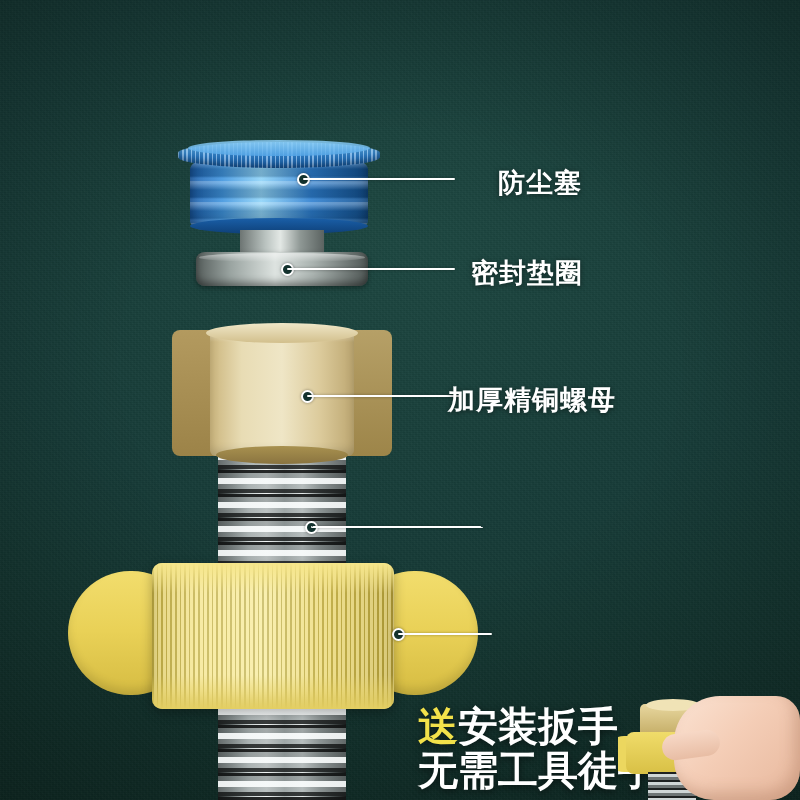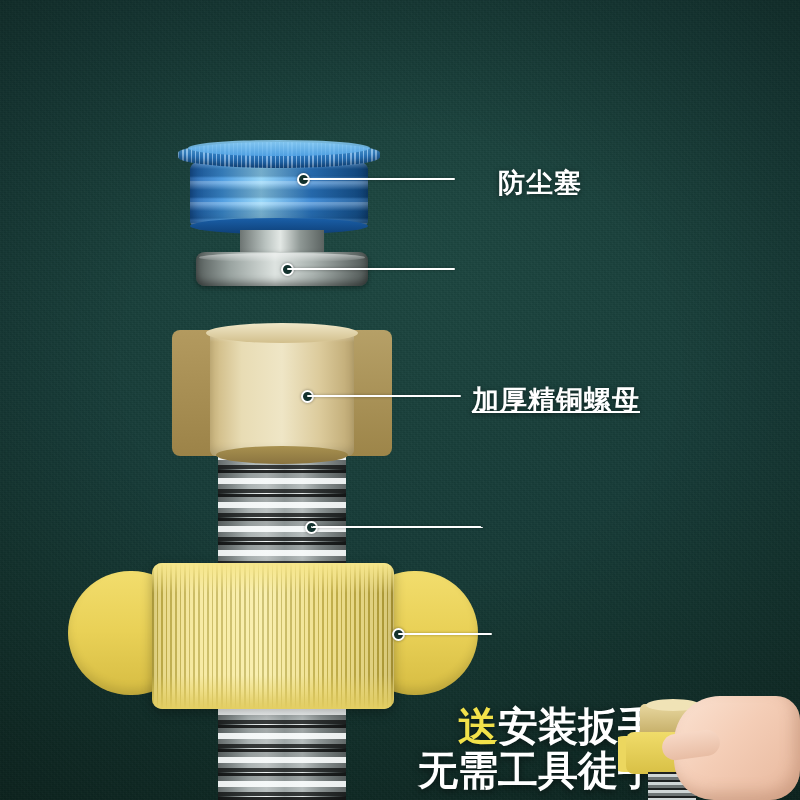--- a/index.html
+++ b/index.html
@@ -195,21 +195,21 @@
     border-radius:10px 10px 0 0;
     background:linear-gradient(180deg,#f6e68a 0%,rgba(246,230,138,0) 100%);
   }
   .wrench-band::after{
     content:""; position:absolute; left:0; right:0; bottom:0; height:34px;
     border-radius:0 0 10px 10px;
     background:linear-gradient(0deg,#e4cf62 0%,rgba(228,207,98,0) 100%);
   }
 
   
-  .promo { position:absolute; left:418px; top:704px;text-align:center; }
+  .promo { position:absolute; left:418px; top:704px; }
   .promo-line { font-size:40px; font-weight:bold; line-height:44px; white-space:nowrap;
                 text-shadow:0 2px 7px rgba(0,0,0,.55); }
   .promo-hl { color:#f2e14a; }
   .promo-w  { color:#ffffff; }
 
   
   .inset { position:absolute; left:618px; top:688px; width:182px; height:112px; overflow:hidden; }
   .hand {
     position:absolute; left:56px; top:8px; width:126px; height:104px;
     border-radius:46px 24px 30px 40px;
@@ -291,26 +291,27 @@
   <div class="leader" style="left:297px; top:173px; width:158px;">
     <div class="dot"></div>
     <div class="ln"></div>
   </div>
   <div class="callout" style="left:471px; top:165px;margin-left:27px;">防尘塞</div>
 
   <div class="leader" style="left:281px; top:263px; width:174px;">
     <div class="dot"></div>
     <div class="ln"></div>
   </div>
+  <div class="callout" style="left:471px; top:255px;">密封垫圈</div>
 
   <div class="leader" style="left:301px; top:390px; width:160px;">
     <div class="dot"></div>
     <div class="ln"></div>
   </div>
-  <div class="callout" style="left:472px; top:382px;text-decoration:underline;">加厚精铜螺母</div>
+  <div class="callout" style="left:448px; top:382px;">加厚精铜螺母</div>
 
   <div class="leader" style="left:305px; top:521px; width:178px;">
     <div class="dot"></div>
     <div class="ln dashed"></div>
   </div>
 
   <div class="leader" style="left:392px; top:628px; width:100px;">
     <div class="dot"></div>
     <div class="ln"></div>
   </div>

